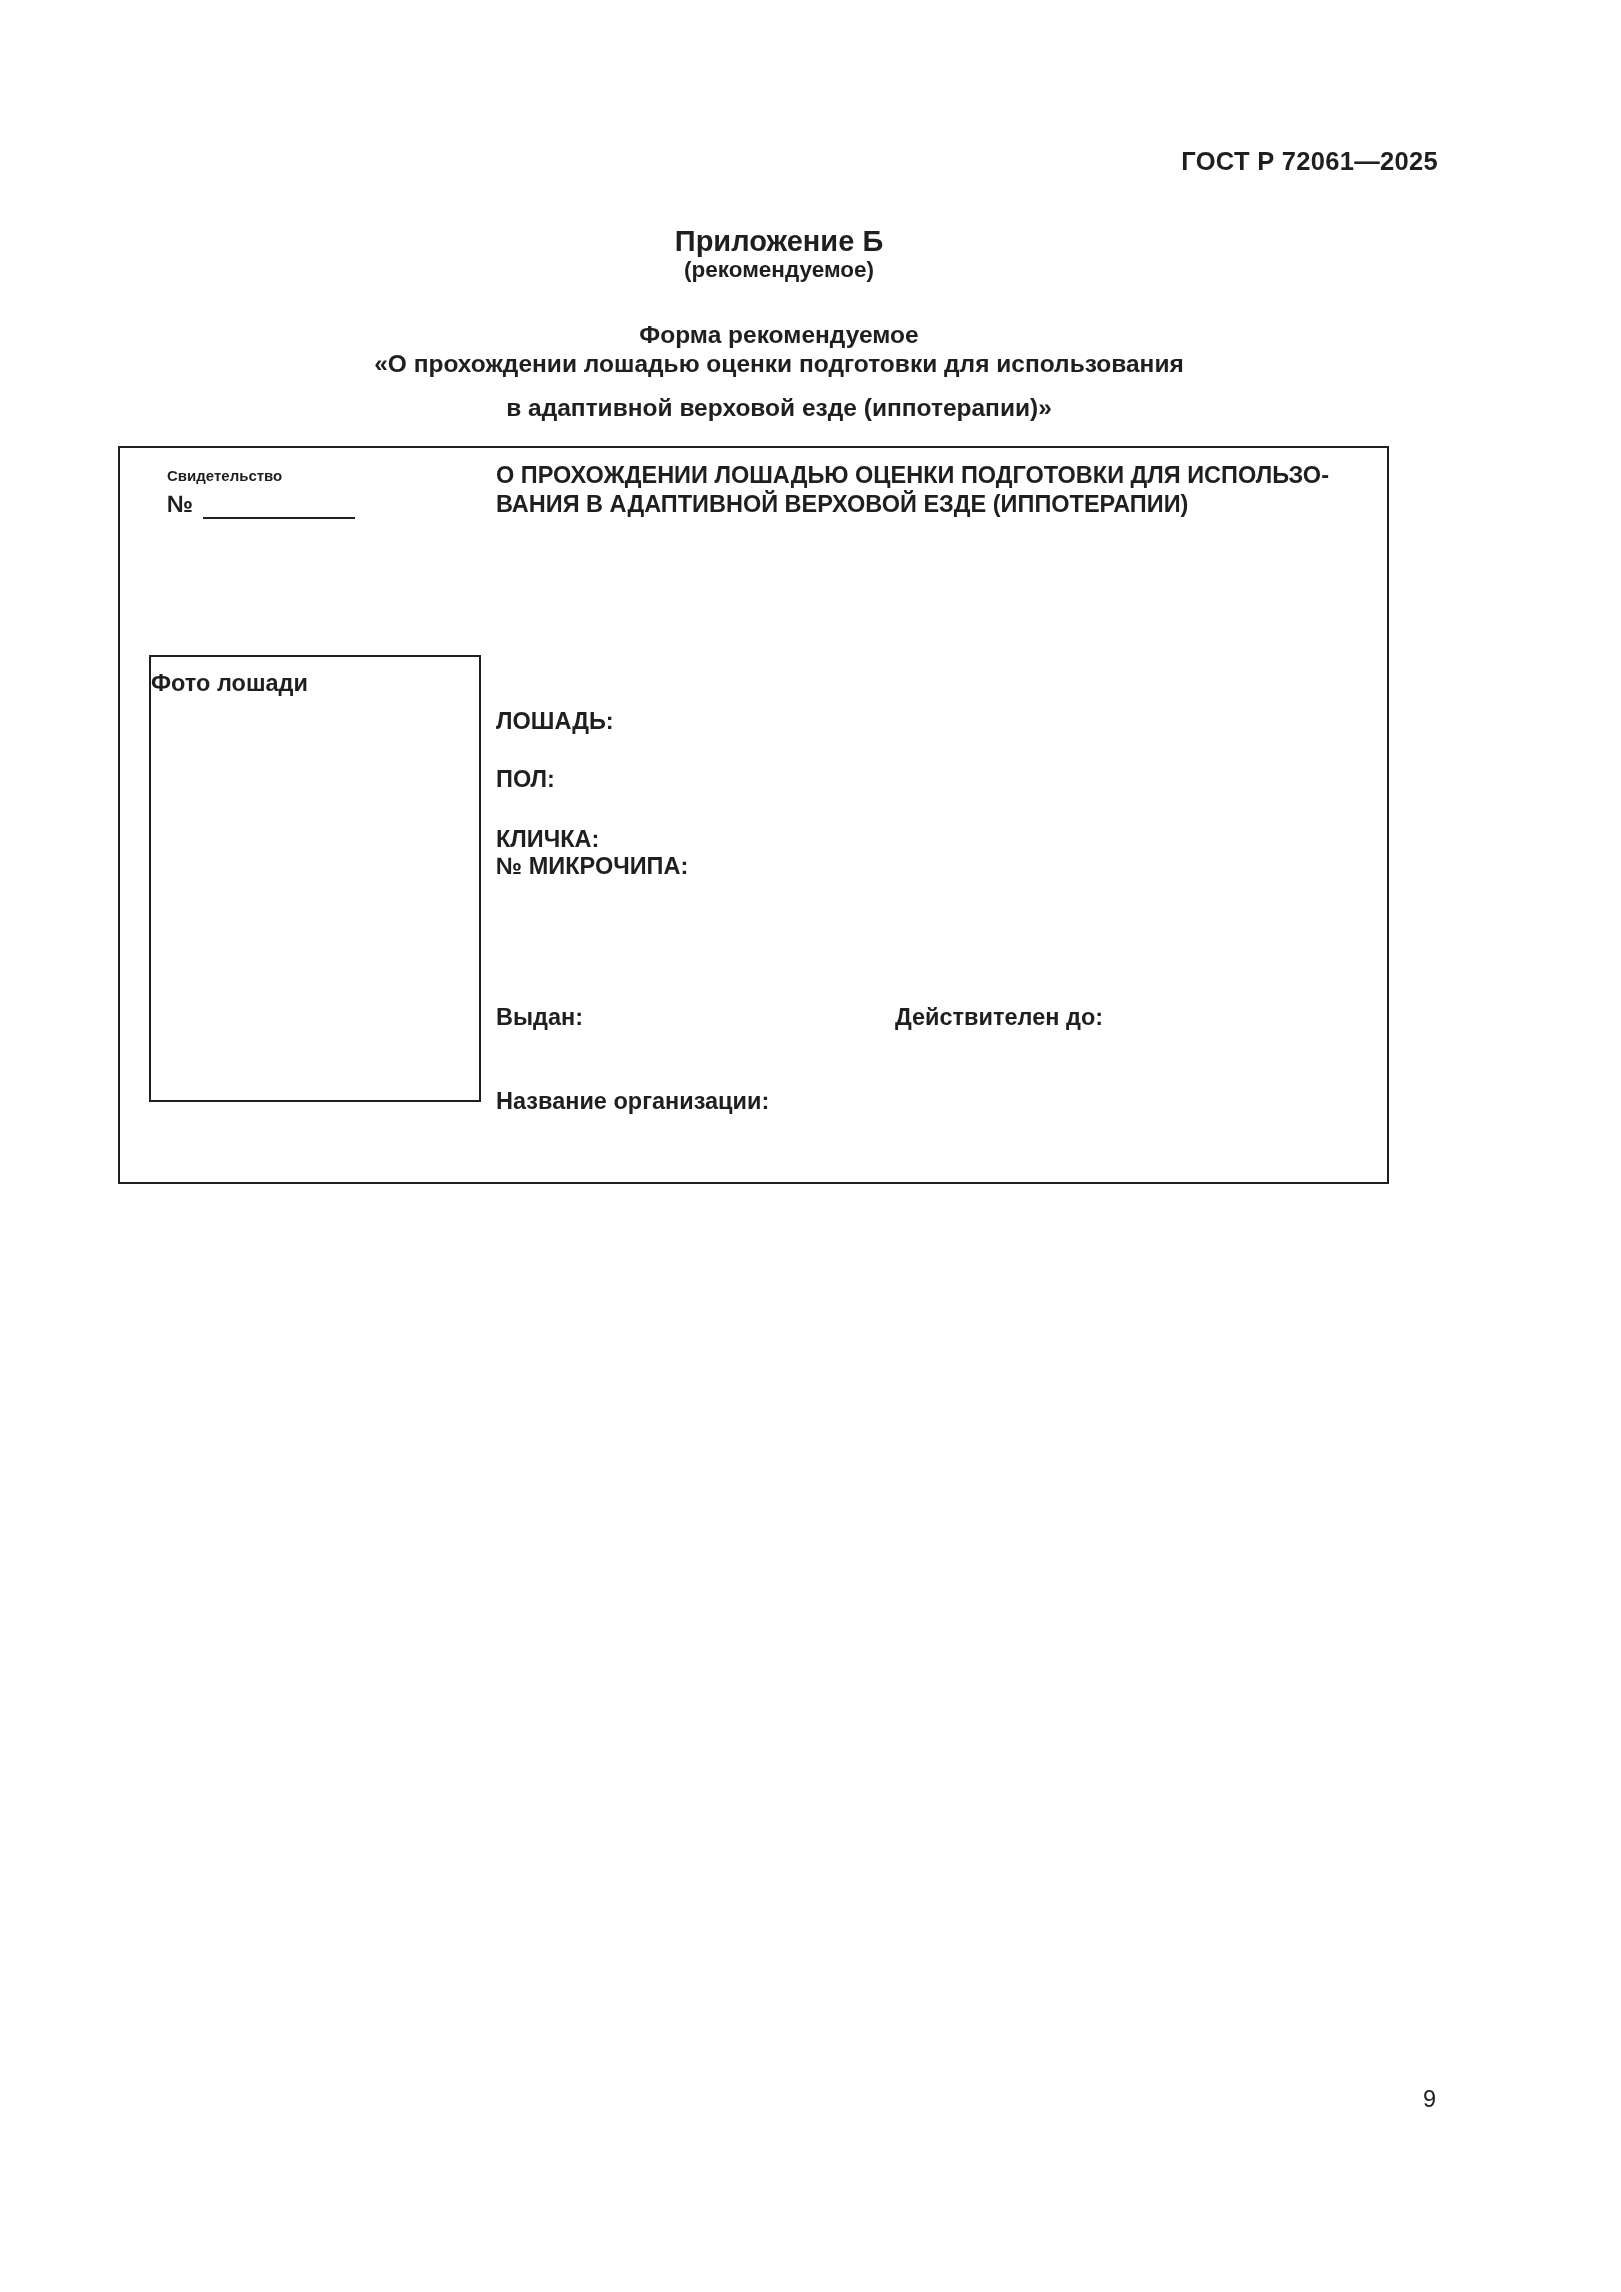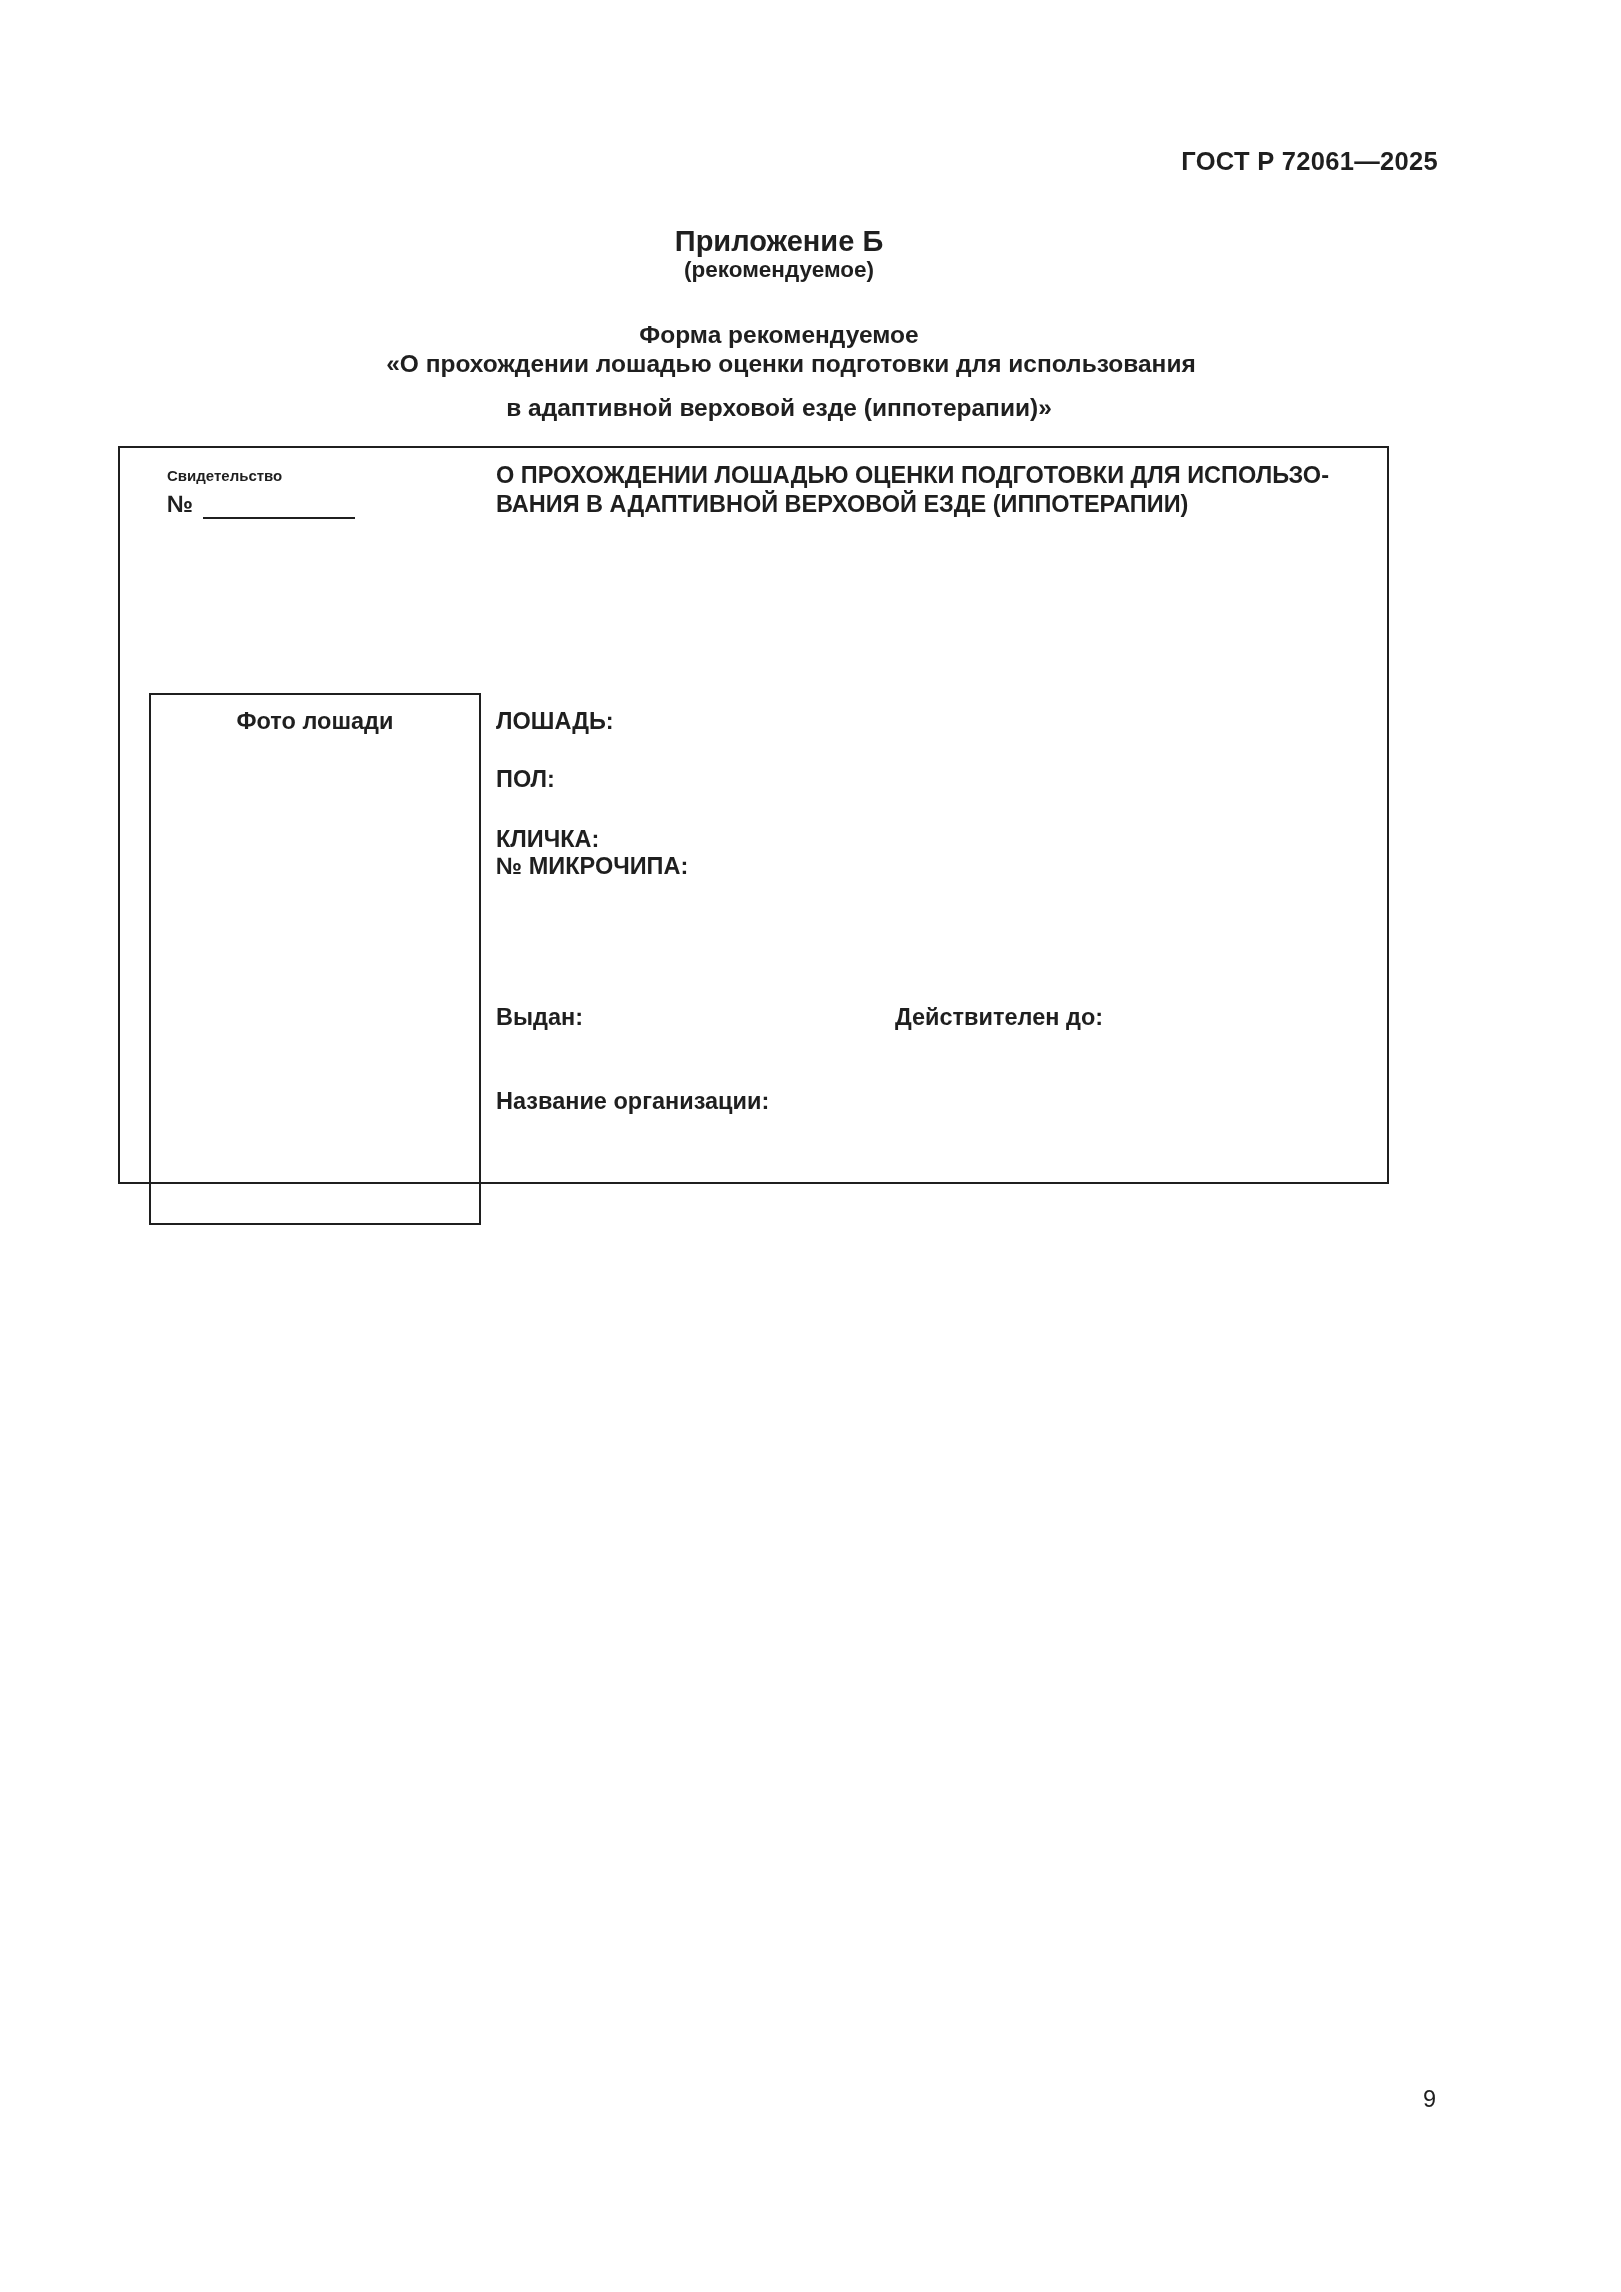--- a/index.html
+++ b/index.html
@@ -29,21 +29,21 @@
   .center-block {
     left: 0;
     width: 1558px;
     text-align: center;
     font-weight: bold;
     white-space: nowrap;
   }
   .appendix-title { top: 225px; font-size: 29px; }
   .appendix-status { top: 257px; font-size: 22.5px; }
   .form-title { top: 321px; font-size: 24.5px; }
-  .form-subtitle-1 { top: 350px; font-size: 24.5px; margin-left: 12px; }
+  .form-subtitle-1 { top: 350px; font-size: 24.5px; }
   .form-subtitle-2 { top: 394px; font-size: 24.5px; }
 
   .cert-frame {
     left: 118px;
     top: 446px;
     width: 1271px;
     height: 738px;
     border: 2.9px solid #1f1f1f;
     box-sizing: border-box;
   }
@@ -76,26 +76,25 @@
     left: 496px;
     top: 461px;
     width: 882px;
     font-size: 23.5px;
     font-weight: bold;
     line-height: 29px;
   }
 
   .photo-box {
     left: 149px;
-    top: 693px;
+    top: 655px;
     width: 332px;
-    height: 532px;
+    height: 447px;
     border: 2.9px solid #1f1f1f;
     box-sizing: border-box;
-    text-align: center;
   }
   .photo-label {
     margin-top: 12.7px;
     font-size: 23.5px;
     font-weight: bold;
   }
 
   .field-label {
     font-size: 23.5px;
     font-weight: bold;

